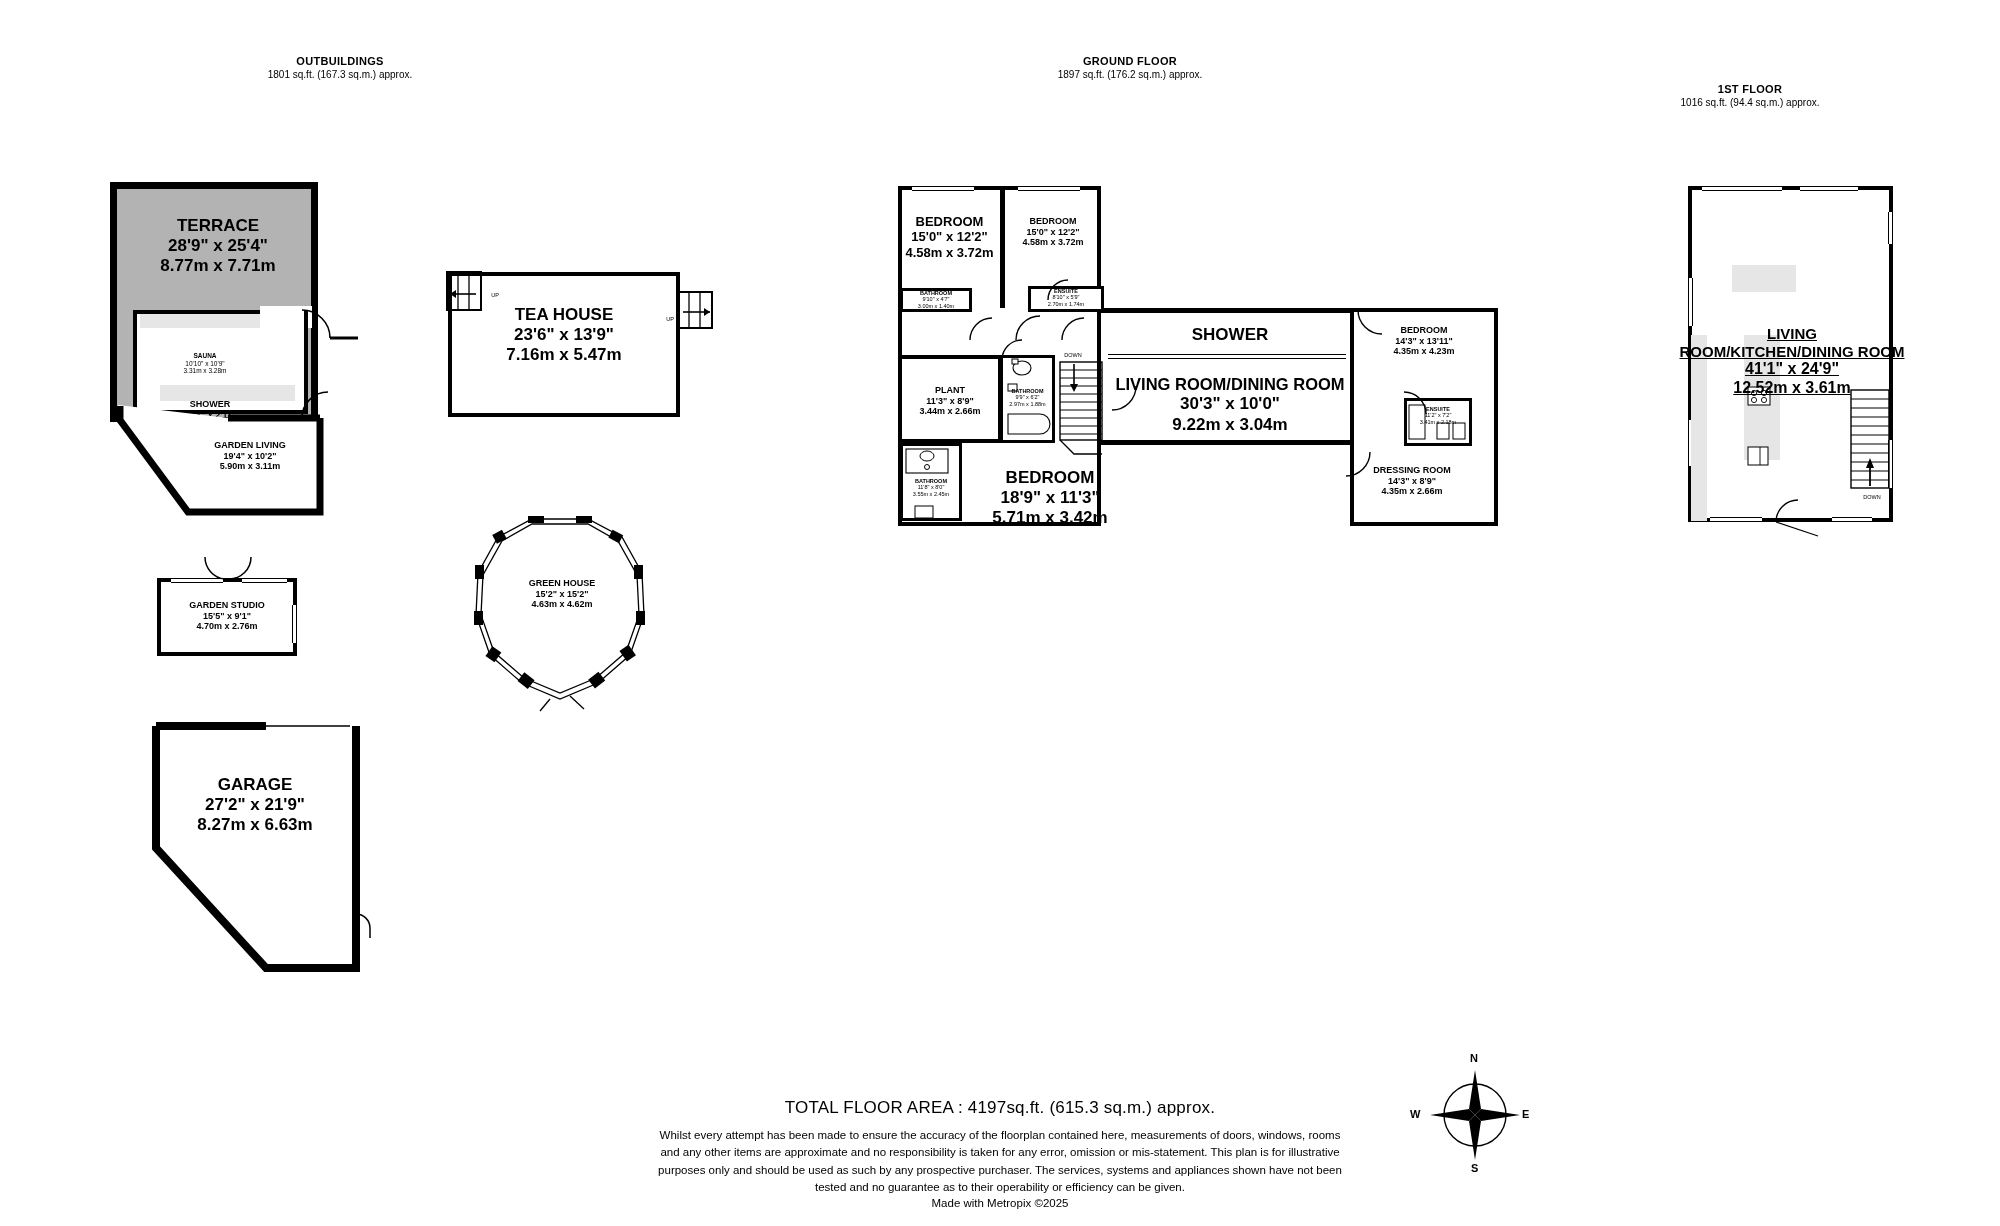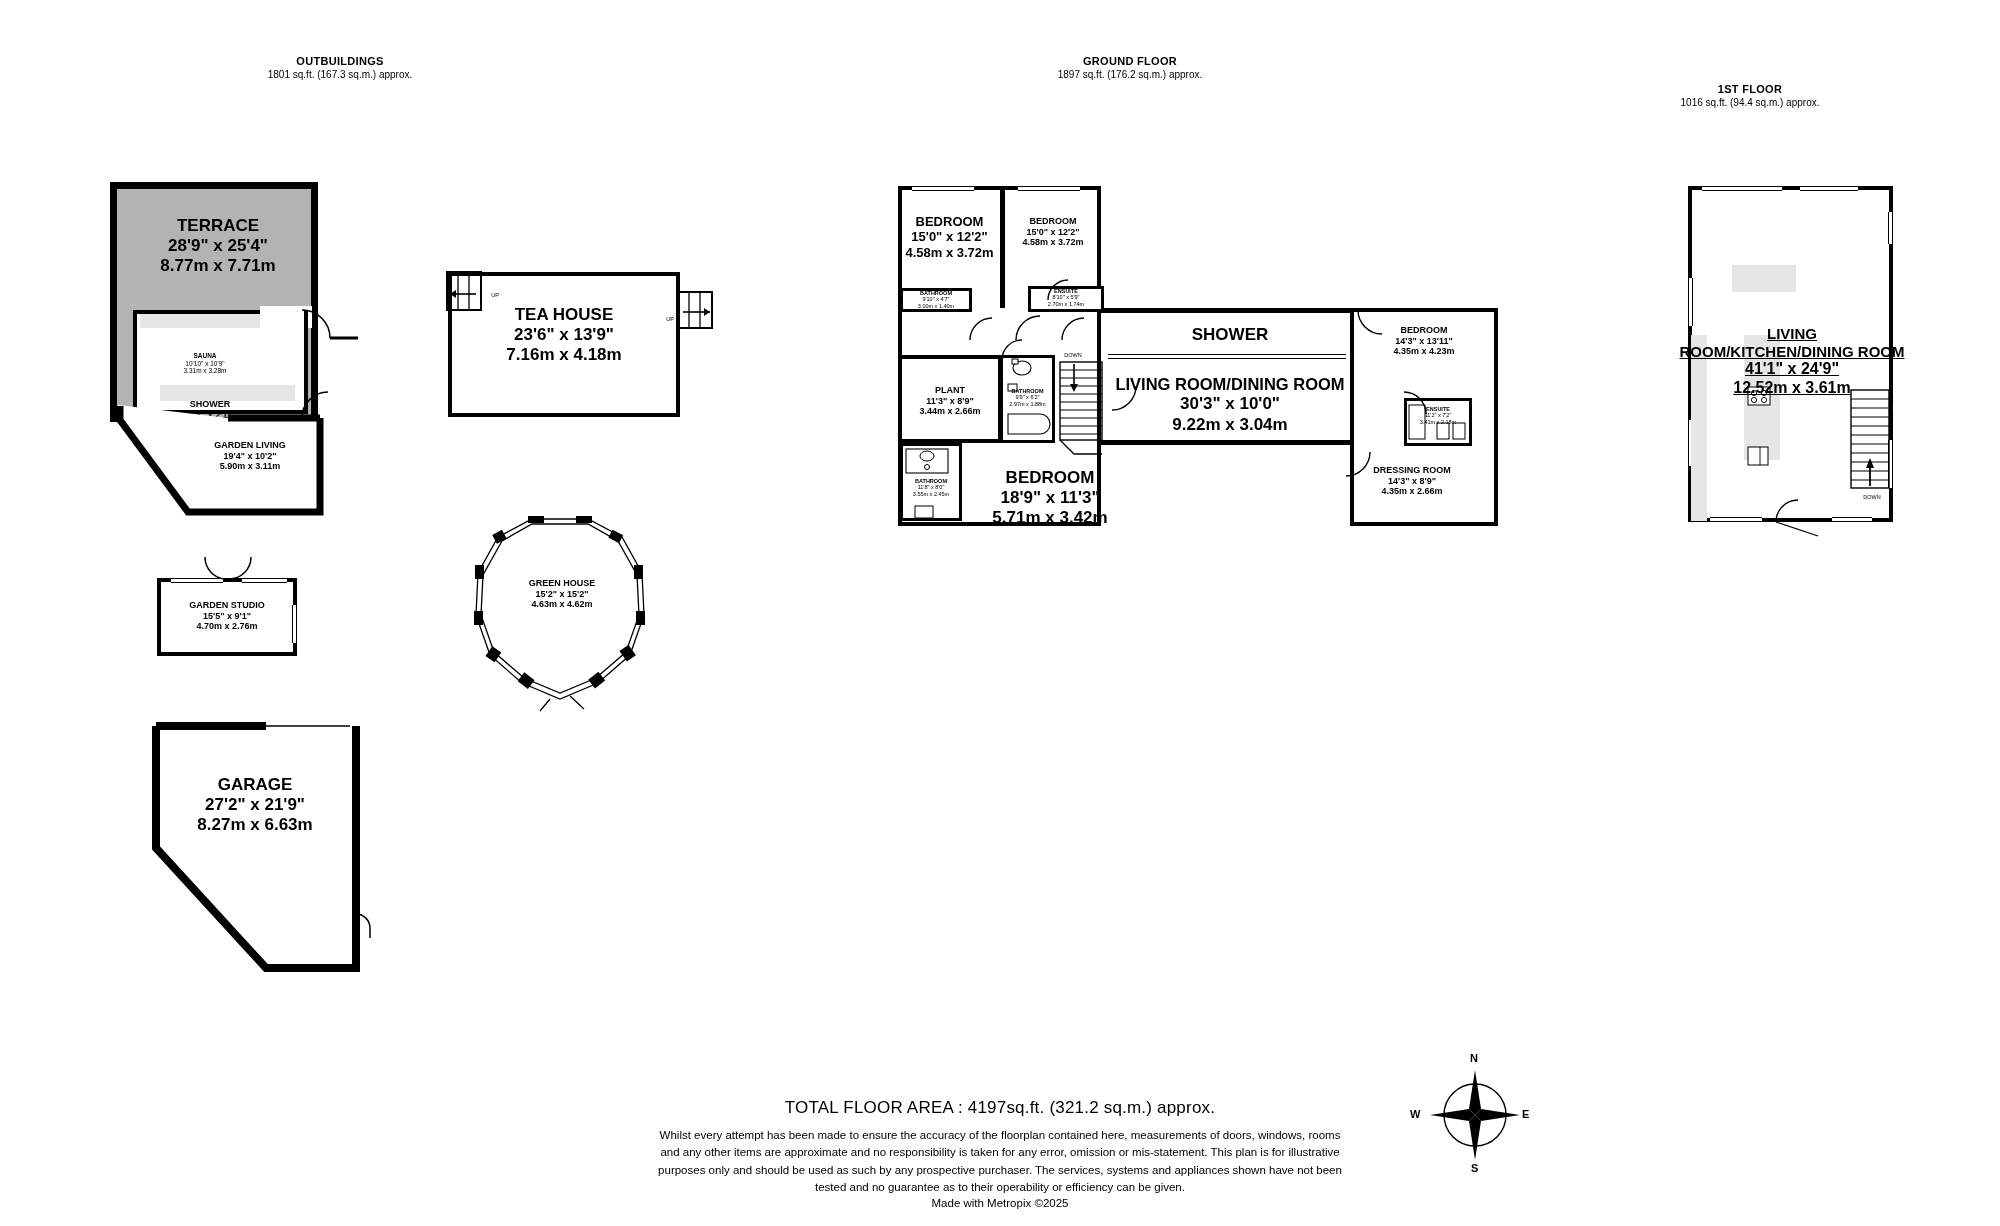--- a/index.html
+++ b/index.html
@@ -143,21 +143,21 @@
       <rect x="0" y="0" width="34" height="36" stroke="#000" stroke-width="2" fill="#fff"></rect>
       <line x1="11" y1="0" x2="11" y2="36" stroke-width="1.3"></line>
       <line x1="22" y1="0" x2="22" y2="36" stroke-width="1.3"></line>
       <line x1="5" y1="20" x2="32" y2="20" stroke-width="1.6"></line>
       <polygon points="32,20 26,16 26,24" fill="#000"></polygon>
     </svg>
     <div class="lbl tiny" style="left:662px;top:316px;width:16px;">UP</div>
     <div class="lbl big" style="left:448px;top:305px;width:232px;">
       <div class="n">TEA HOUSE</div>
       <div class="d">23'6"  x 13'9"</div>
-      <div class="d">7.16m  x 4.18m</div>
+      <div class="d">7.16m  x 5.47m</div>
     </div>
   </div>
 
   <div>
     <svg style="left:470px;top:515px;" width="180" height="190" viewBox="0 0 180 190">
       <path d="M62,4 L118,4 L152,22 L172,58 L174,100 L160,140 L128,168 L90,184 L52,168 L20,140 L6,100 L8,58 L28,22 Z" fill="#ffffff" stroke="#000" stroke-width="1.3"></path>
       <path d="M62,9 L118,9 L148,26 L167,60 L169,100 L156,137 L126,163 L90,178 L54,163 L24,137 L11,100 L13,60 L32,26 Z" fill="none" stroke="#000" stroke-width="1.3"></path>
       <g fill="#000">
         <rect x="58" y="1" width="16" height="7"></rect>
           <rect x="106" y="1" width="16" height="7"></rect>
@@ -385,21 +385,21 @@
     </svg>
     <div class="lbl tiny" style="left:1855px;top:494px;width:34px;">DOWN</div>
 
     <svg style="left:1770px;top:500px;" width="70" height="40" viewBox="0 0 70 40">
       <path d="M6,22 A22,22 0 0 1 28,0" stroke="#000" stroke-width="1.4" fill="none"></path>
       <line x1="6" y1="22" x2="48" y2="36" stroke="#000" stroke-width="1.2"></line>
     </svg>
   </div>
 
   <div id="footer" style="top:1098px;">
-    <div class="total">TOTAL FLOOR AREA : 4197sq.ft. (321.2 sq.m.) approx.</div>
+    <div class="total">TOTAL FLOOR AREA : 4197sq.ft. (615.3 sq.m.) approx.</div>
     <div class="disc" style="width:690px;margin:9px auto 0 auto;">Whilst every attempt has been made to ensure the accuracy of the floorplan contained here, measurements of doors, windows, rooms and any other items are approximate and no responsibility is taken for any error, omission or mis-statement. This plan is for illustrative purposes only and should be used as such by any prospective purchaser. The services, systems and appliances shown have not been tested and no guarantee as to their operability or efficiency can be given.</div>
     <div class="made">Made with Metropix ©2025</div>
   </div>
 
   <div id="compass" style="left:1420px;top:1060px;width:110px;height:110px;">
     <svg style="left:0;top:0;" width="110" height="110" viewBox="0 0 110 110">
       <circle cx="55" cy="55" r="31" fill="none" stroke="#000" stroke-width="1.4"></circle>
       <polygon points="55,10 61,49 55,55 49,49" fill="#000"></polygon>
       <polygon points="55,100 49,61 55,55 61,61" fill="#000"></polygon>
       <polygon points="10,55 49,49 55,55 49,61" fill="#000"></polygon>

